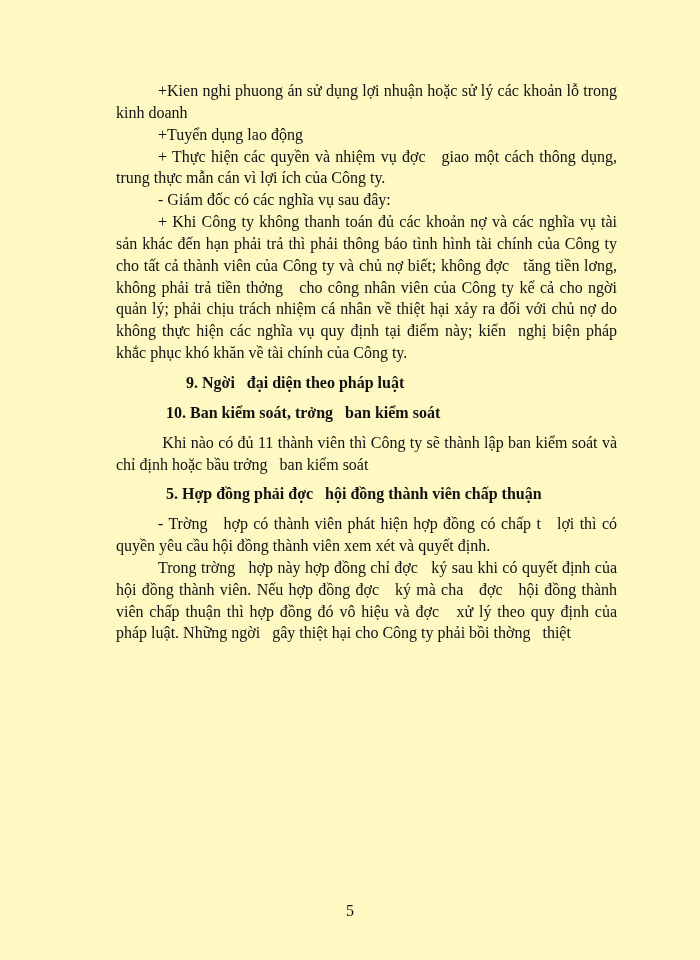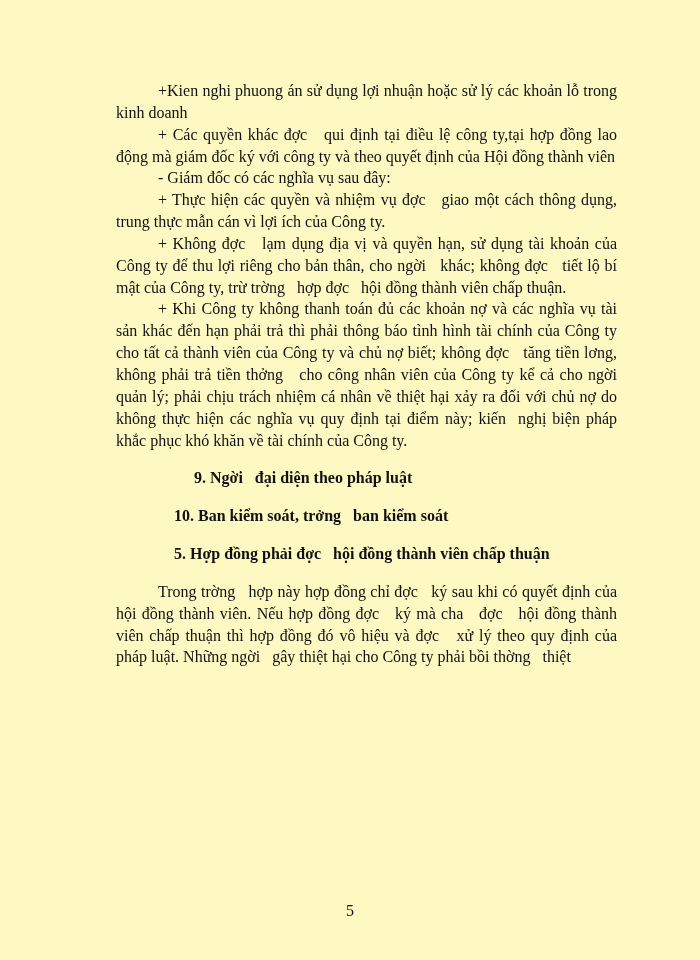--- a/index.html
+++ b/index.html
@@ -6,39 +6,40 @@
     body { width: 700px; height: 960px; position: relative; overflow: hidden; }
     .page {
       position: absolute; left: 0; top: 0; width: 700px; height: 960px; background: #fef9c3; padding-left: 37px;
     }
     .text {
       position: absolute; left: 116px; top: 80px; width: 501px;
       font-family: "Liberation Serif", serif; font-size: 16px; line-height: 21.85px;
       color: #111111;
     }
     .p { margin: 0; text-align: justify; text-indent: 42px; white-space: pre-wrap; }
-    .h { margin: 16px; font-weight: bold; white-space: pre-wrap; }
+    .h { margin: 8px; font-weight: bold; white-space: pre-wrap; }
     .h.h9 { text-indent: 62px; }
     .h.h10 { text-indent: 42px; font-family: Liberation Serif, serif; }
     .h.h11 { text-indent: 42px; }
     .pagenum {
       position: absolute; left: 0; width: 700px; top: 902px; text-align: center;
       font-family: "Liberation Serif", serif; font-size: 16px; color: #111111;
     }
   </style>
 </head>
 <body>
 
 <div class="page">
   <div class="text">
     <p class="p">+Kien nghi phuong án sử dụng lợi nhuận hoặc sử lý các khoản lỗ trong kinh doanh</p>
-    <p class="p">+ Các quyền khác đợc   qui định tại điều lệ công ty,tại hợp đồng lao động mà giám đốc ký với công ty và theo quyết định của Hội đồng thành viên</p>
+    <p class="p">+Tuyển dụng lao động</p>
+    <p class="p">+ Thực hiện các quyền và nhiệm vụ đợc   giao một cách thông dụng, trung thực mẫn cán vì lợi ích của Công ty.</p>
     <p class="p">- Giám đốc có các nghĩa vụ sau đây:</p>
-    <p class="p">+ Thực hiện các quyền và nhiệm vụ đợc   giao một cách thông dụng, trung thực mẫn cán vì lợi ích của Công ty.</p>
-    <p class="p">+ Không đợc   lạm dụng địa vị và quyền hạn, sử dụng tài khoản của Công ty để thu lợi riêng cho bản thân, cho ngời   khác; không đợc   tiết lộ bí mật của Công ty, trừ trờng   hợp đợc   hội đồng thành viên chấp thuận.</p>
     <p class="p">+ Khi Công ty không thanh toán đủ các khoản nợ và các nghĩa vụ tài sản khác đến hạn phải trả thì phải thông báo tình hình tài chính của Công ty cho tất cả thành viên của Công ty và chủ nợ biết; không đợc   tăng tiền lơng,  không phải trả tiền thởng   cho công nhân viên của Công ty kể cả cho ngời   quản lý; phải chịu trách nhiệm cá nhân về thiệt hại xảy ra đối với chủ nợ do không thực hiện các nghĩa vụ quy định tại điểm này; kiến  nghị biện pháp khắc phục khó khăn về tài chính của Công ty.</p>
     <p class="h h9">9. Ngời   đại diện theo pháp luật</p>
     <p class="h h10">10. Ban kiểm soát, trởng   ban kiểm soát</p>
+    <p class="p"> Khi nào có đủ 11 thành viên thì Công ty sẽ thành lập ban kiểm soát và chỉ định hoặc bầu trởng   ban kiểm soát</p>
     <p class="h h11">5. Hợp đồng phải đợc   hội đồng thành viên chấp thuận</p>
+    <p class="p">- Trờng   hợp có thành viên phát hiện hợp đồng có chấp t   lợi thì có quyền yêu cầu hội đồng thành viên xem xét và quyết định.</p>
     <p class="p">Trong trờng   hợp này hợp đồng chỉ đợc   ký sau khi có quyết định của hội đồng thành viên. Nếu hợp đồng đợc   ký mà cha   đợc   hội đồng thành viên chấp thuận thì hợp đồng đó vô hiệu và đợc   xử lý theo quy định của pháp luật. Những ngời   gây thiệt hại cho Công ty phải bồi thờng   thiệt</p>
   </div>
   <div class="pagenum">5</div>
 </div>
 
 </body></html>

